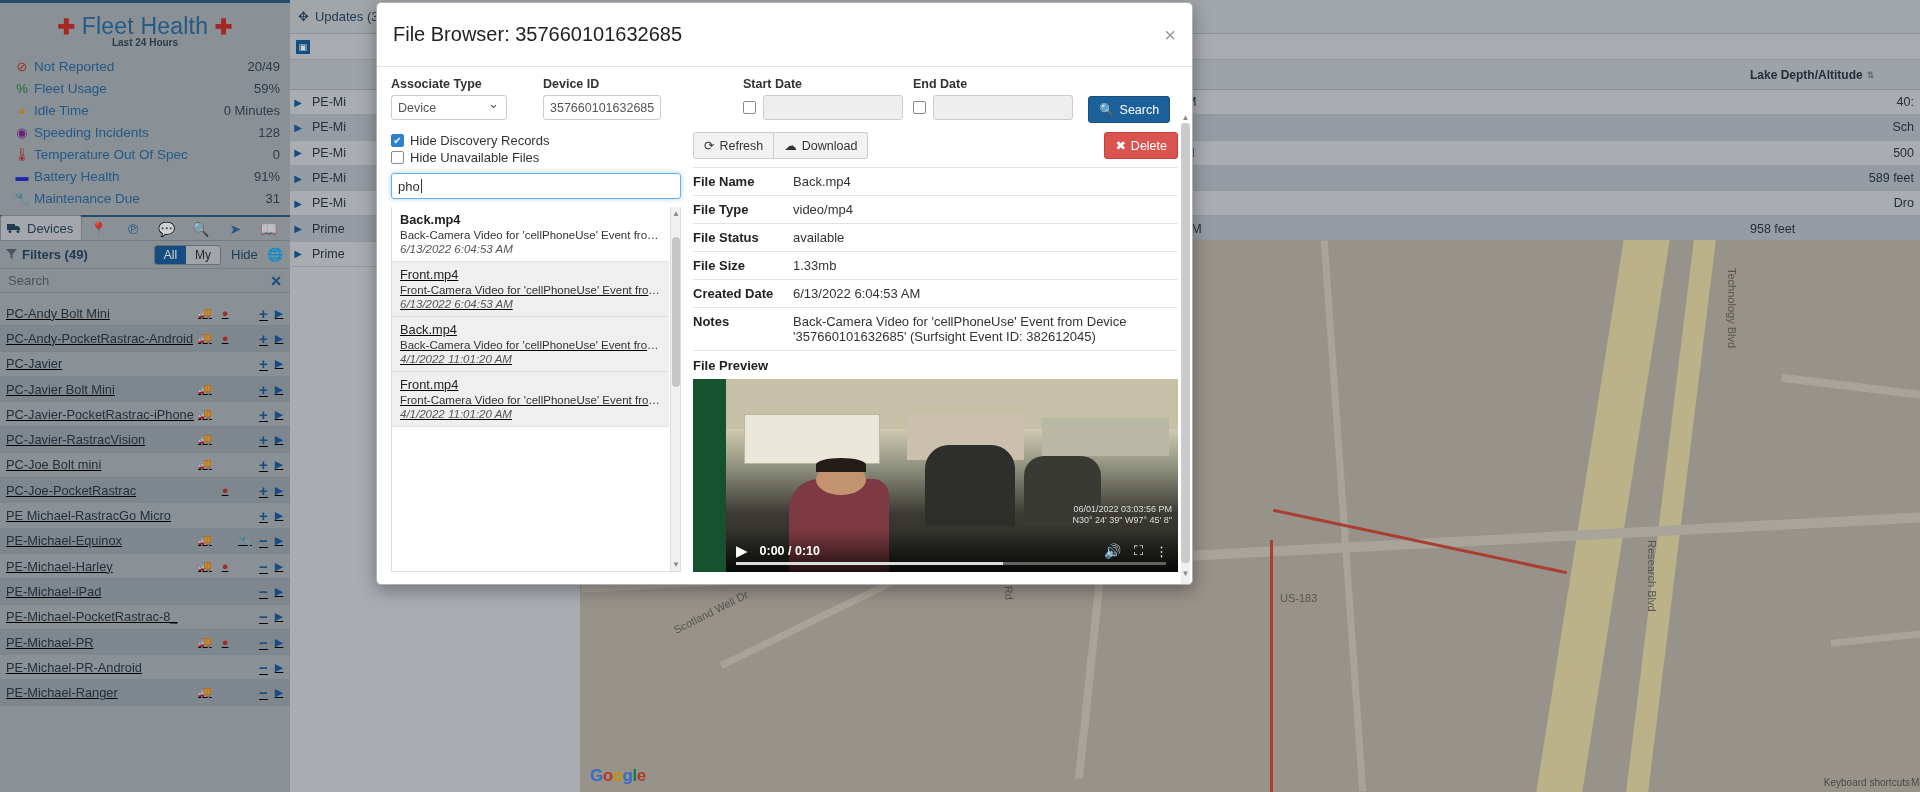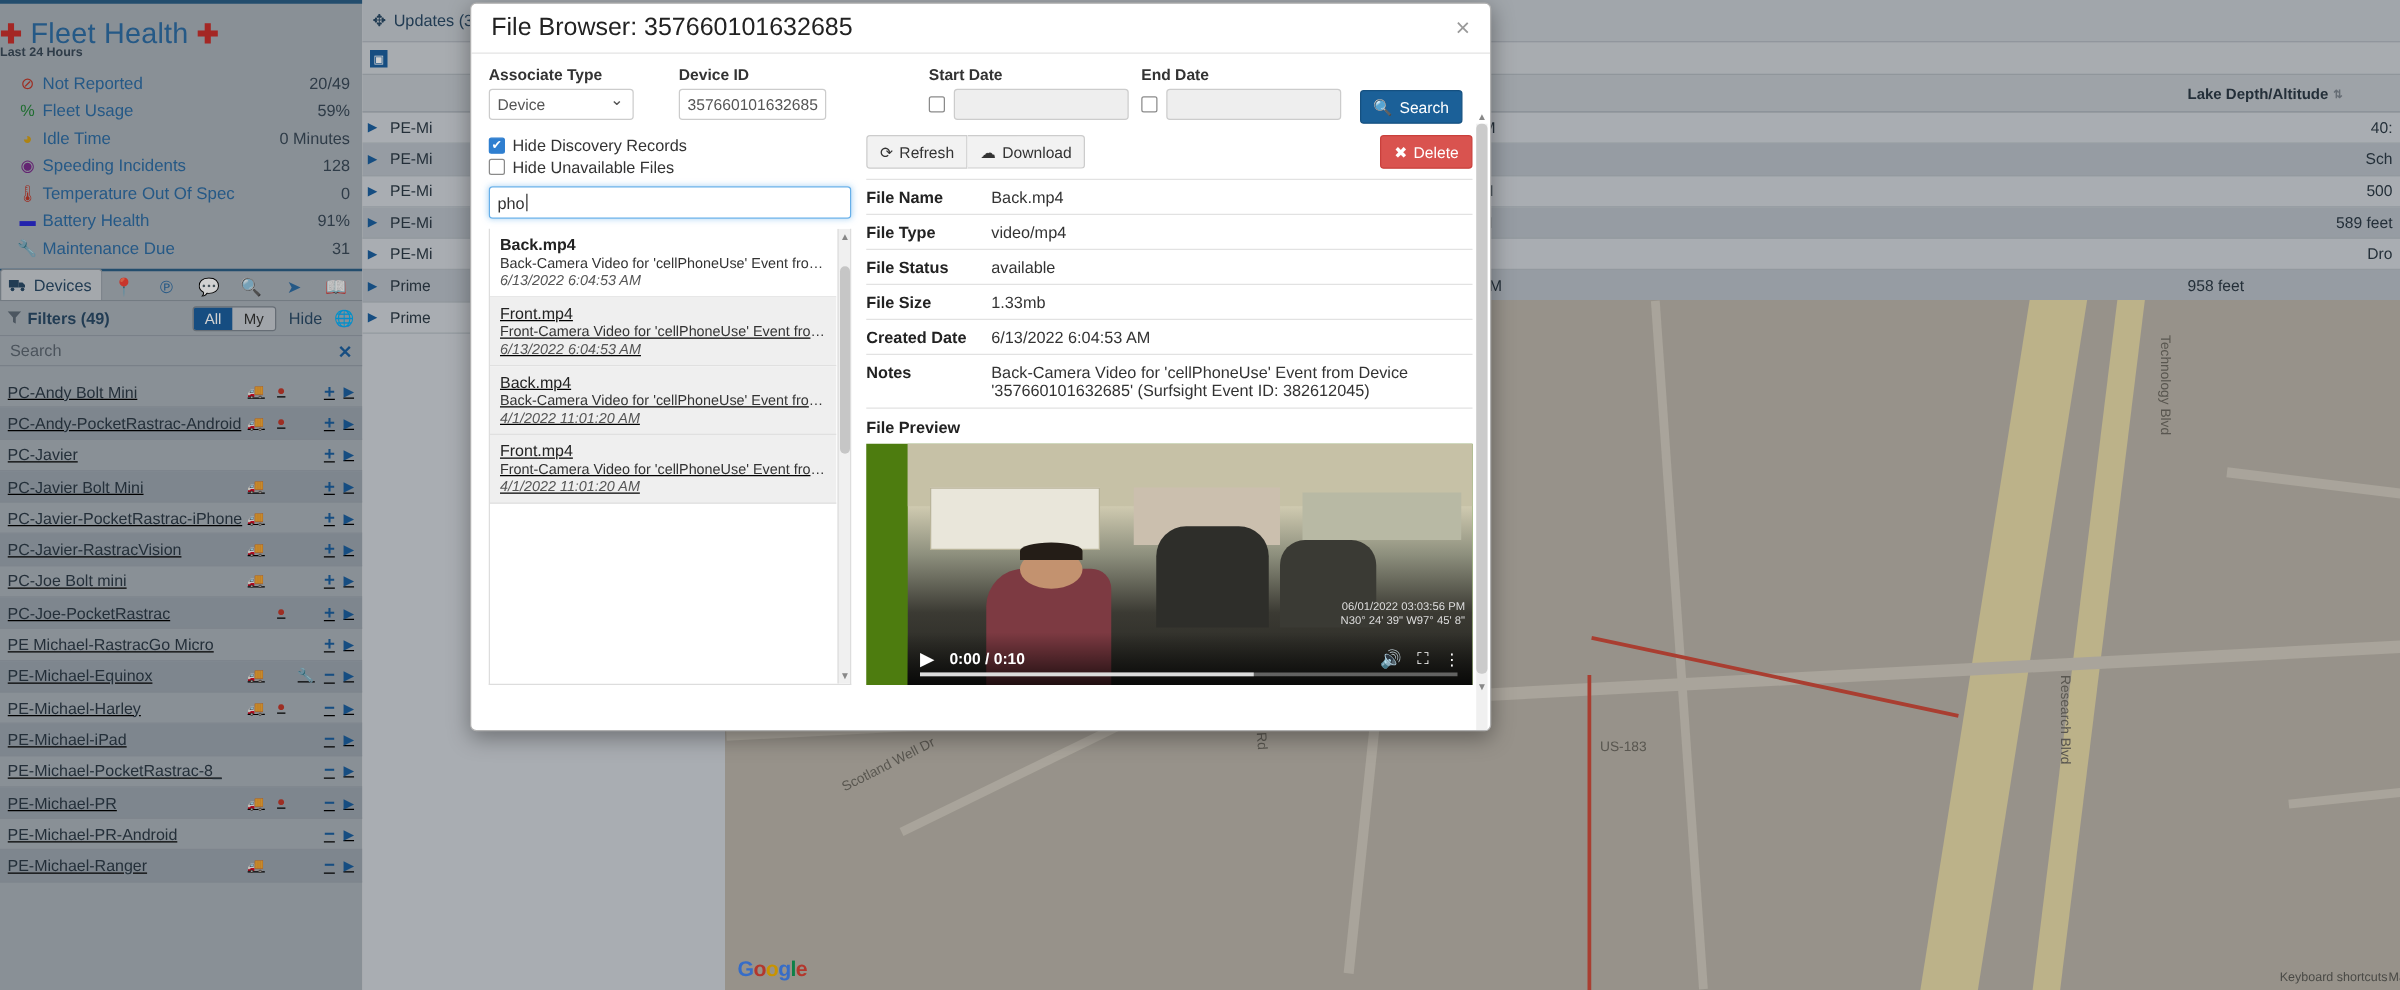--- a/index.html
+++ b/index.html
@@ -13,21 +13,21 @@
   #app { position: relative; width: 1920px; height: 792px; }
 
   
   #sidebar {
     position: absolute; left: 0; top: 0;
     width: 290px; height: 792px;
     background: #a8b0b8;
     border-top: 3px solid #2b5f86;
     overflow: hidden;
   }
-  .fleet-header { text-align: left; padding-top: 10px; }
+  .fleet-header { text-align: center; padding-top: 10px; }
   .fleet-title {
     font-size: 23px; color: #2e6da4; font-weight: normal;
     letter-spacing: .2px;
   }
   .fleet-plus { color: #c9302c; font-weight: bold; font-size: 21px; }
   .fleet-sub { font-size: 10px; color: #3a4a58; margin-top: -3px; font-weight: bold; }
   .fh-list { margin-top: 7px; padding: 0 10px; }
   .fh-row {
     display: flex; align-items: center;
     height: 22px; font-size: 13.5px; color: #2e6da4;
@@ -128,21 +128,21 @@
   
   #backdrop { position: absolute; inset: 0; background: rgba(0,0,0,.18); }
   #modal {
     position: absolute; left: 376px; top: 2px;
     width: 817px; height: 583px;
     background: #fff; border: 1px solid #b0b0b0;
     border-radius: 5px; box-shadow: 0 5px 18px rgba(0,0,0,.35);
     display: flex; flex-direction: column;
   }
   .m-head {
-    height: 40px; display: flex; align-items: center;
+    height: 64px; display: flex; align-items: center;
     padding: 0 16px; border-bottom: 1px solid #e3e3e3; flex: none;
   }
   .m-title { font-size: 20px; color: #222; flex: 1; }
   .m-close { font-size: 20px; color: #9a9a9a; line-height: 1; }
   .m-body { flex: 1; padding: 10px 14px 0 14px; overflow: hidden; position: relative; }
 
   .formrow { display: flex; gap: 0; align-items: flex-start; }
   .fg { display: flex; flex-direction: column; }
   .fg label { font-size: 12.5px; font-weight: bold; color: #333; margin-bottom: 4px; }
   .ctl {
@@ -201,21 +201,21 @@
   .rc-toolbar { display: flex; align-items: center; gap: 0; }
   .grp { display: flex; }
   .grp .btn-default:first-child { border-radius: 3px 0 0 3px; }
   .grp .btn-default:last-child { border-radius: 0 3px 3px 0; border-left: none; }
   .meta-tbl { margin-top: 8px; }
   .meta-row { display: flex; border-top: 1px solid #e2e2e2; padding: 6px 0 6px 0; font-size: 13px; }
   .meta-k { width: 100px; font-weight: bold; color: #222; flex: none; }
   .meta-v { color: #333; }
   .prev-lbl { font-size: 13px; font-weight: bold; color: #222; border-top: 1px solid #e2e2e2; padding-top: 7px; margin-top: 0; }
   .video {
-    margin-top: 6px; height: 228px; background: #4d7c0f; position: relative; overflow: hidden;
+    margin-top: 6px; height: 228px; background: #14532d; position: relative; overflow: hidden;
     border: 0;
   }
   .vid-inner { position: absolute; left: 33px; right: 0; top: 0; bottom: 0; overflow: hidden; }
   .vctl {
     position: absolute; left: 33px; right: 0; bottom: 0; height: 42px;
     background: linear-gradient(to top, rgba(0,0,0,.75), rgba(0,0,0,0));
     display: flex; align-items: center; padding: 0 10px; gap: 12px; color: #fff;
   }
   .vtime { font-size: 12.5px; font-weight: bold; }
   .vspace { flex: 1; }

